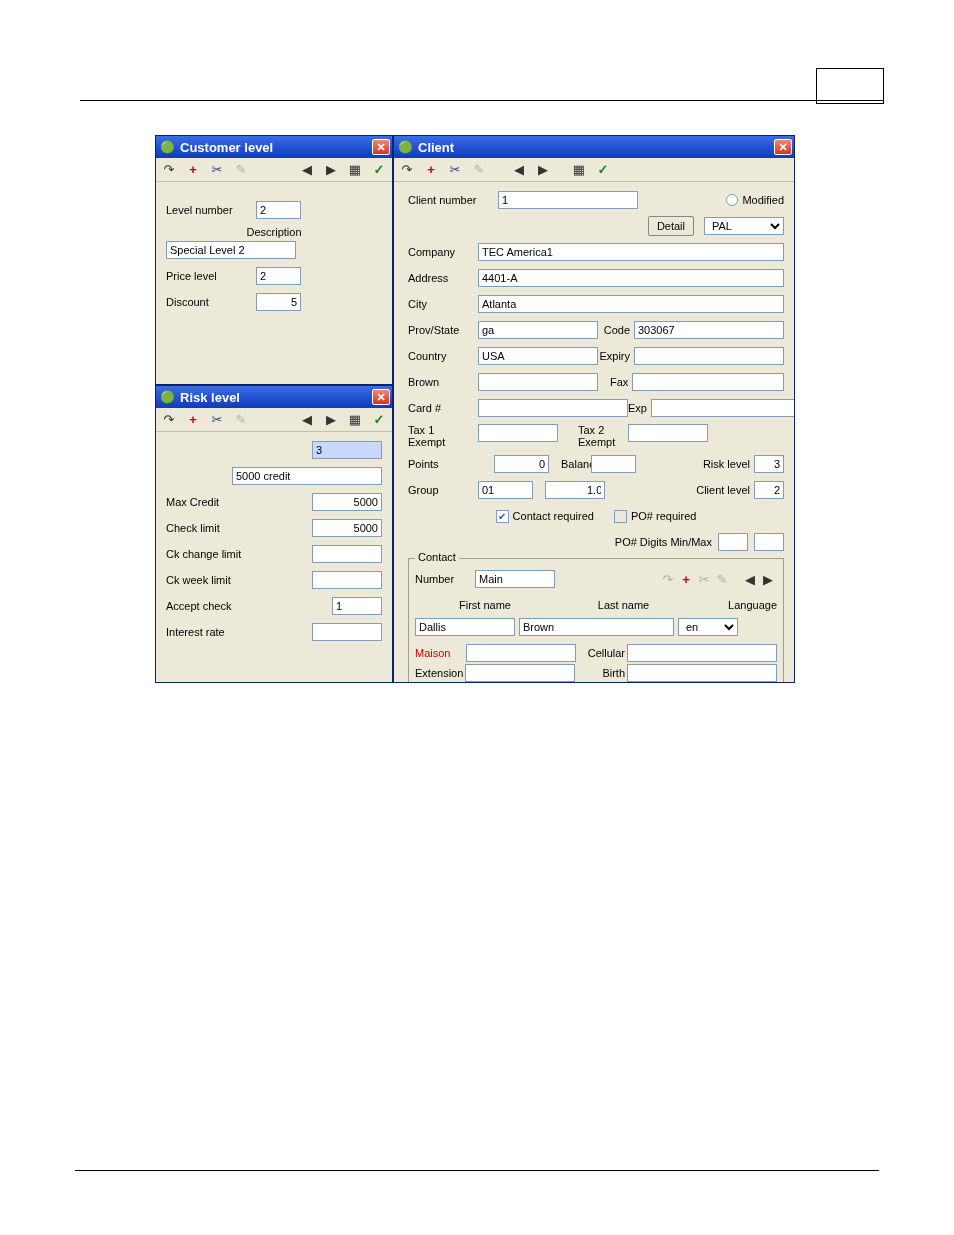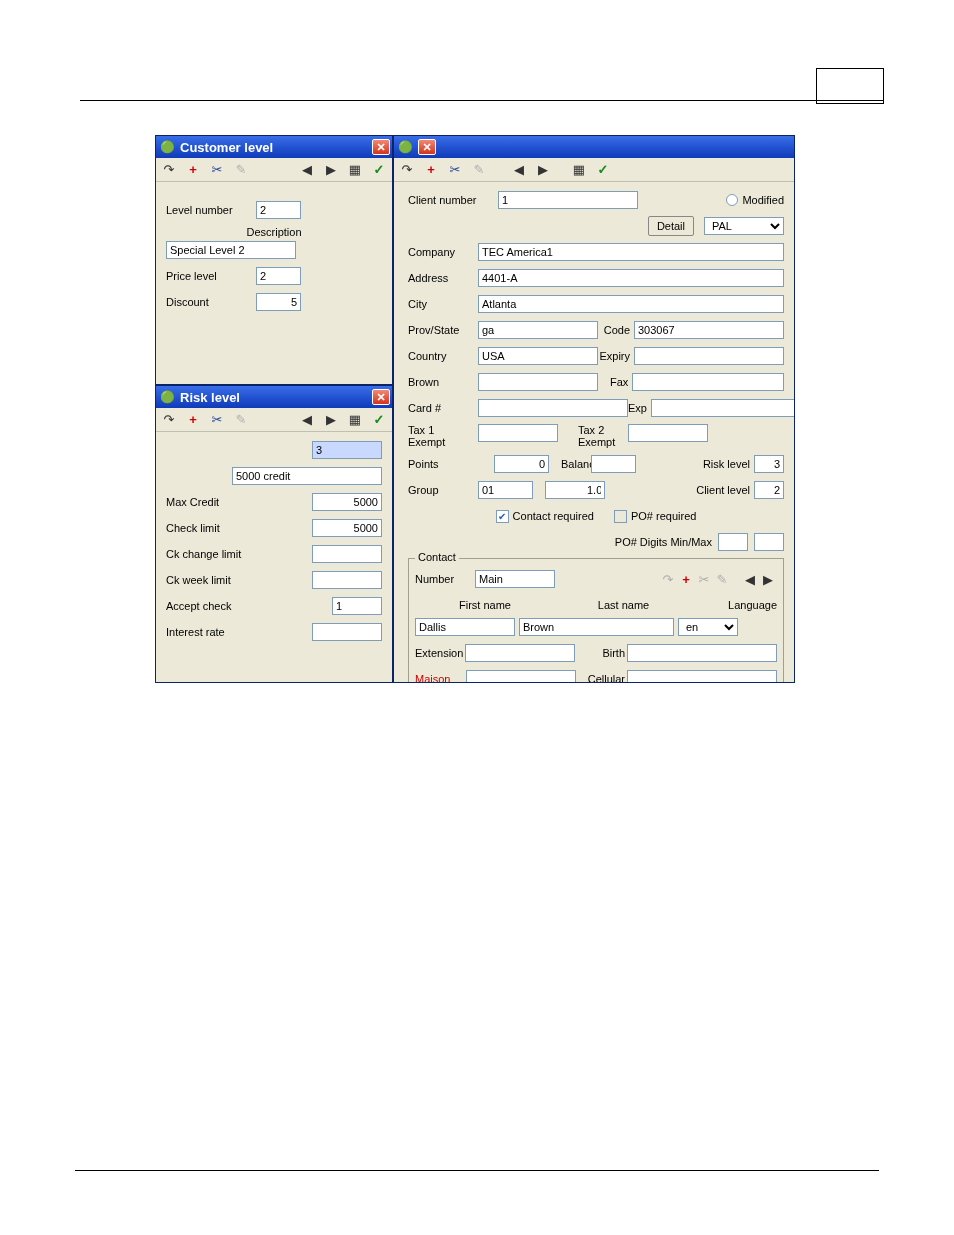--- a/index.html
+++ b/index.html
@@ -244,20 +244,21 @@
         </div>
       </div>
     </div>
 
   </div>
 
   <div class="right-col">
     <div class="win" style="height:548px;">
       <div class="titlebar">
         <span class="ticon">🟢</span>
+        <span class="title">Client</span>
         <span class="close">✕</span>
       </div>
       <div class="toolbar">
         <span class="tbtn">↷</span>
         <span class="tbtn red">+</span>
         <span class="tbtn blue">✂</span>
         <span class="tbtn disabled">✎</span>
         <span style="width:10px;"></span>
         <span class="tbtn">◀</span>
         <span class="tbtn">▶</span>
@@ -387,34 +388,34 @@
             <span style="flex:1"></span>
             <span>Language</span>
           </div>
           <div class="row">
             <input class="txt" style="width: 100px;" value="Dallis">
             <input class="txt" style="width: 155px; margin-left: 4px;" value="Brown">
             <select class="sel" style="width:60px;margin-left:4px;">
               <option>en</option>
             </select>
           </div>
+          <div class="row" style="margin-bottom:0;">
+            <span class="maison" style="width:60px;">Maison</span>
+            <input class="txt" style="width: 110px;" value="">
+            <span style="width:8px;"></span>
+            <span style="width:50px;text-align:right;">Cellular</span>
+            <input class="txt" style="flex: 1 1 0%; margin-left: 2px;" value="">
+          </div>
           <div class="row">
             <span style="width:60px;">Extension</span>
             <input class="txt" style="width: 110px;" value="">
             <span style="width:20px;"></span>
             <span style="width:40px;text-align:right;">Birth</span>
             <input class="txt" style="flex: 1 1 0%; margin-left: 2px;" value="">
           </div>
-          <div class="row" style="margin-bottom:0;">
-            <span class="maison" style="width:60px;">Maison</span>
-            <input class="txt" style="width: 110px;" value="">
-            <span style="width:8px;"></span>
-            <span style="width:50px;text-align:right;">Cellular</span>
-            <input class="txt" style="flex: 1 1 0%; margin-left: 2px;" value="">
-          </div>
         </div>
 
       </div>
     </div>
   </div>
 
 </div>
 
 <div class="hr-bot"></div>
 

